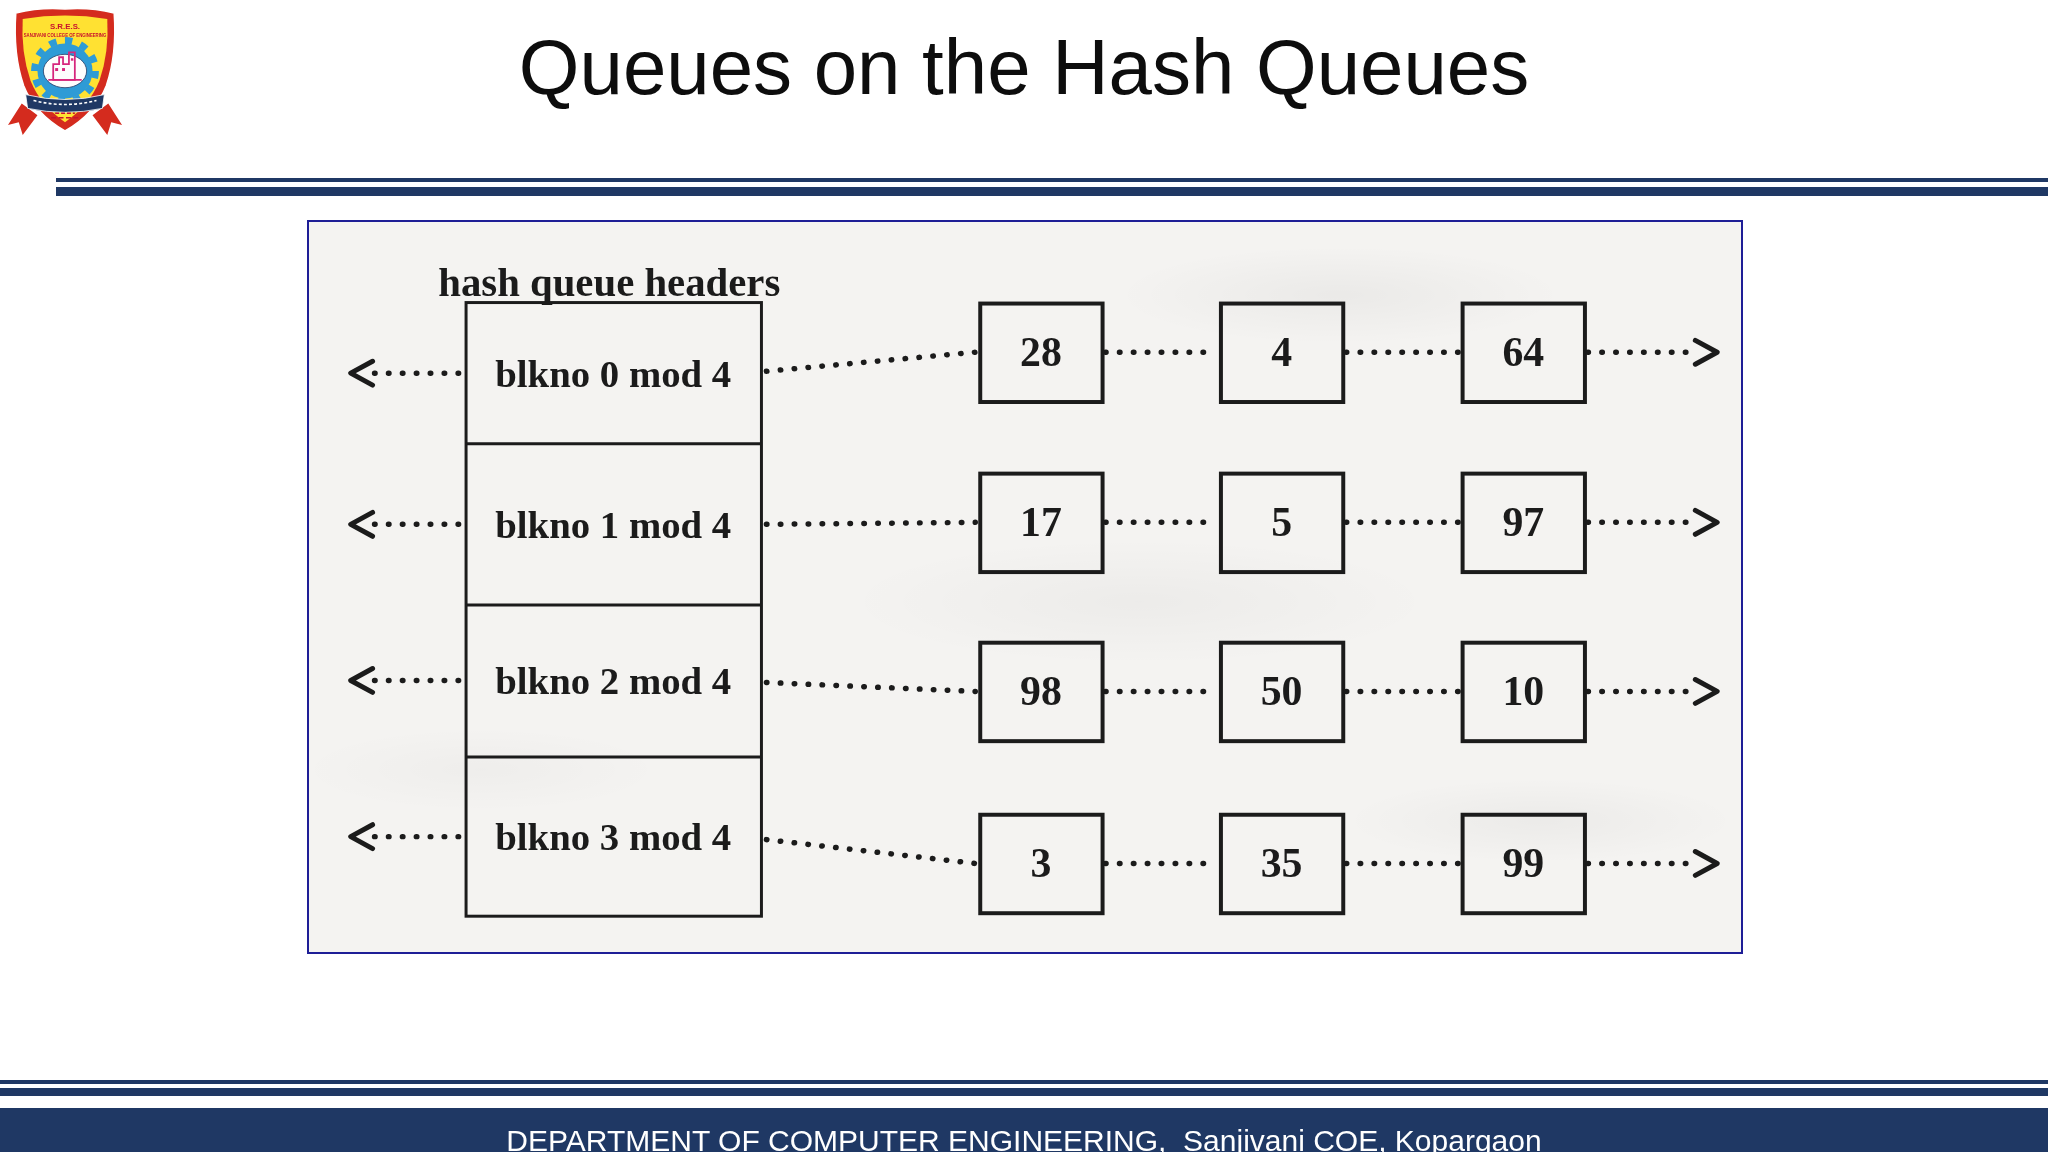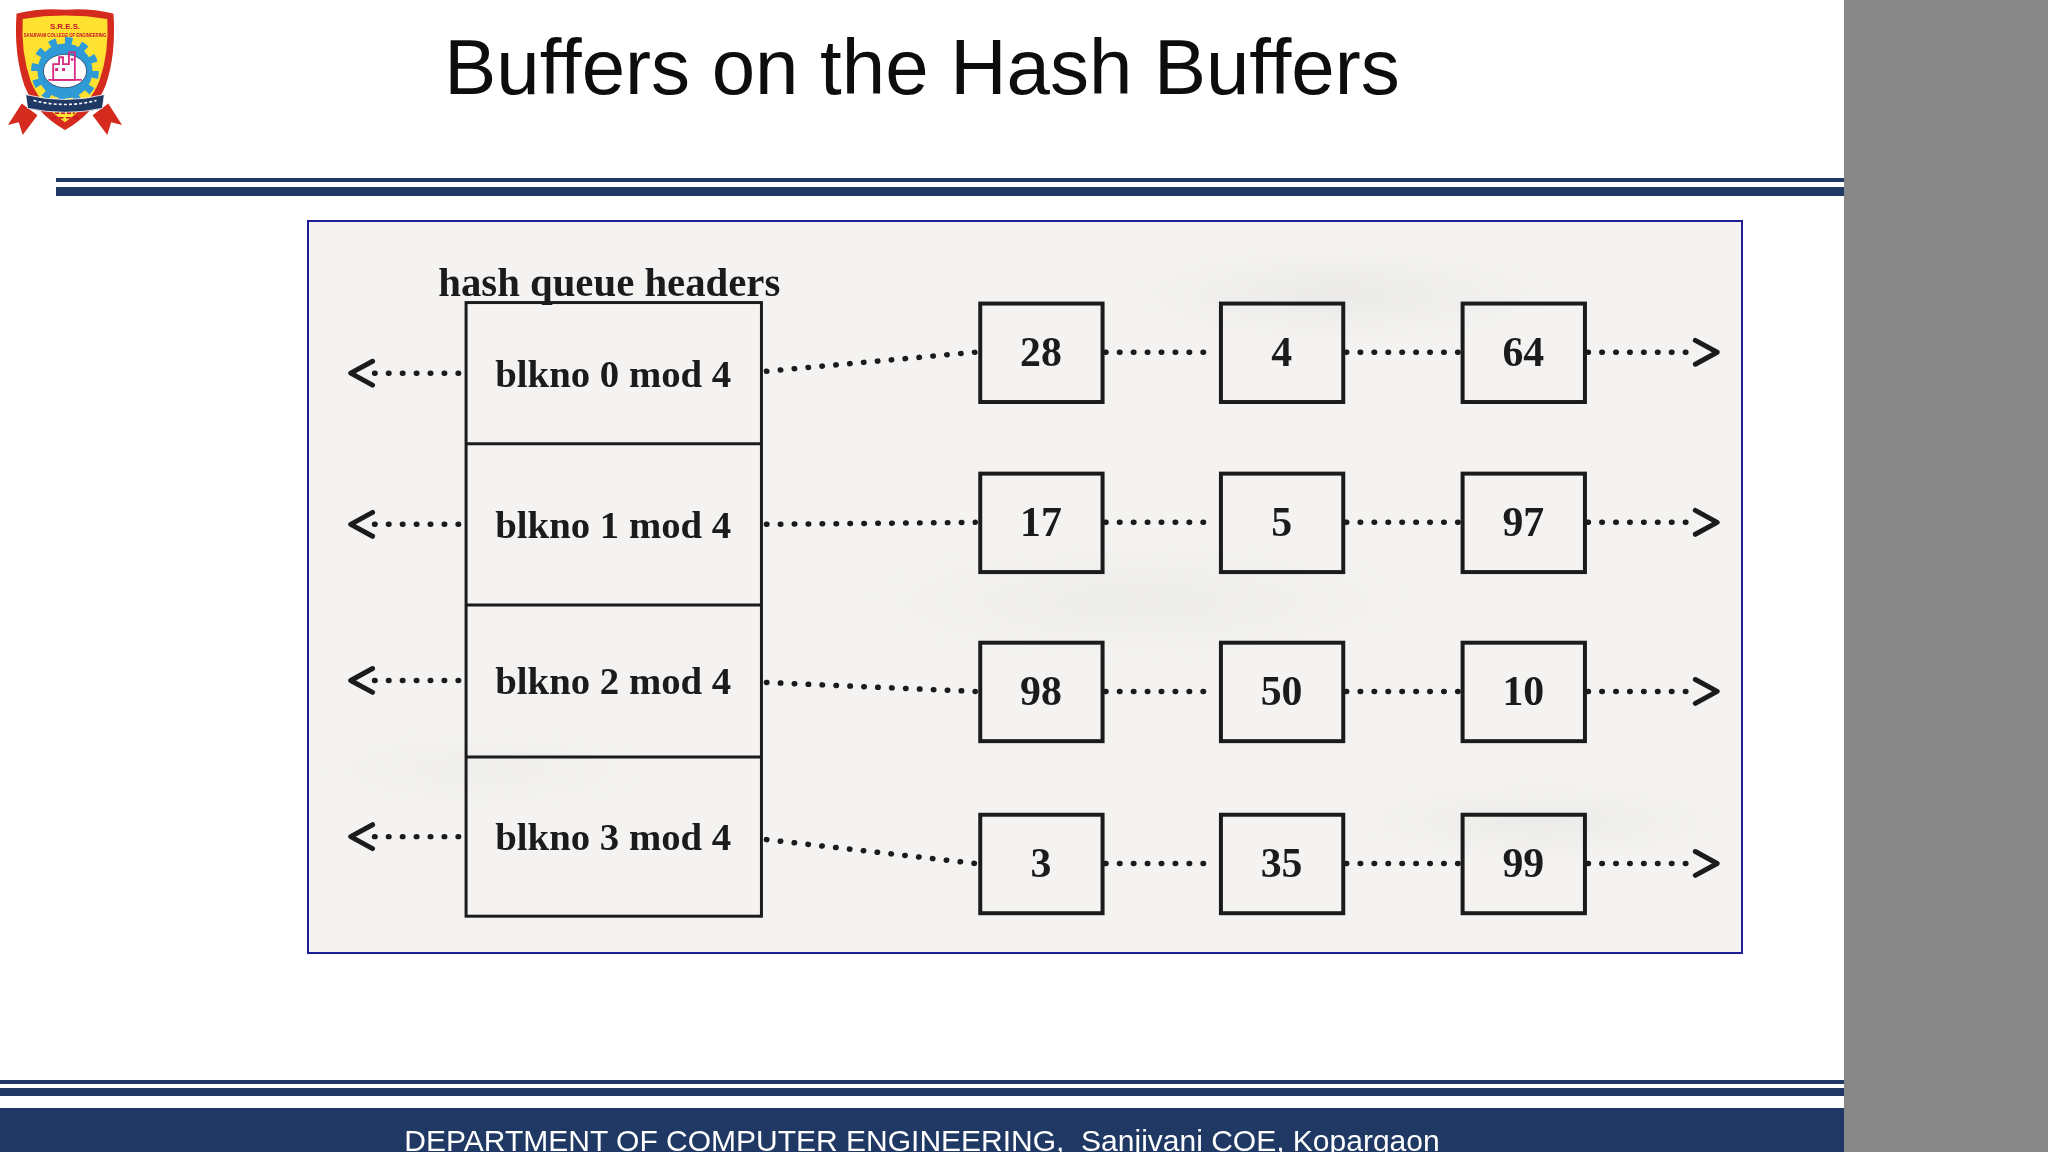--- a/index.html
+++ b/index.html
@@ -1,17 +1,17 @@
 <!DOCTYPE html>
 <html><head>
 <meta charset="utf-8">
 <style>
   html,body { margin:0; padding:0; background:#888; }
   .slide {
-    position:relative; width:1844px; height:1152px;
+    position:relative; width:2048px; height:1152px;
     background:#ffffff; overflow:hidden;
     font-family:"Liberation Sans", sans-serif;
   }
   
   .title {
     position:absolute; top:22px; left:0; right:0;
     text-align:center; font-size:78px; font-weight:300;
     color:#0d0d0d; letter-spacing:0;
   }
   
@@ -80,21 +80,21 @@
         <rect x="66" y="56" width="2.5" height="2.5" fill="#D6267D"></rect>
       </g>
 
       <path d="M20,93 Q60,103 100,93 L98,107 Q60,115 22,107 Z" fill="#1F3864" stroke="#ffffff" stroke-width="0.8"></path>
       <path d="M28,99 Q60,107 92,99" fill="none" stroke="#ffffff" stroke-width="1.6" stroke-dasharray="3 2.2"></path>
       <line x1="50" y1="112" x2="70" y2="112" stroke="#C8102E" stroke-width="1.5" stroke-dasharray="4 2"></line>
       <line x1="46" y1="116.5" x2="74" y2="116.5" stroke="#C8102E" stroke-width="1.5" stroke-dasharray="5 2.5"></line>
     </svg>
   </div>
 
-  <div class="title">Buffers on the Hash Buffers</div>
+  <div class="title">Queues on the Hash Queues</div>
   <div class="title-rule-thin"></div>
   <div class="title-rule-thick"></div>
 
   <div class="diagram-panel">
     <svg viewBox="0 0 1436 734">
 
       <text class="scan-text" x="300" y="74" text-anchor="middle" font-size="41">hash queue headers</text>
 
       <rect class="colrect" x="156" y="81" width="297" height="617"></rect>
       <line class="colline" x1="156" y1="223" x2="453" y2="223"></line>

